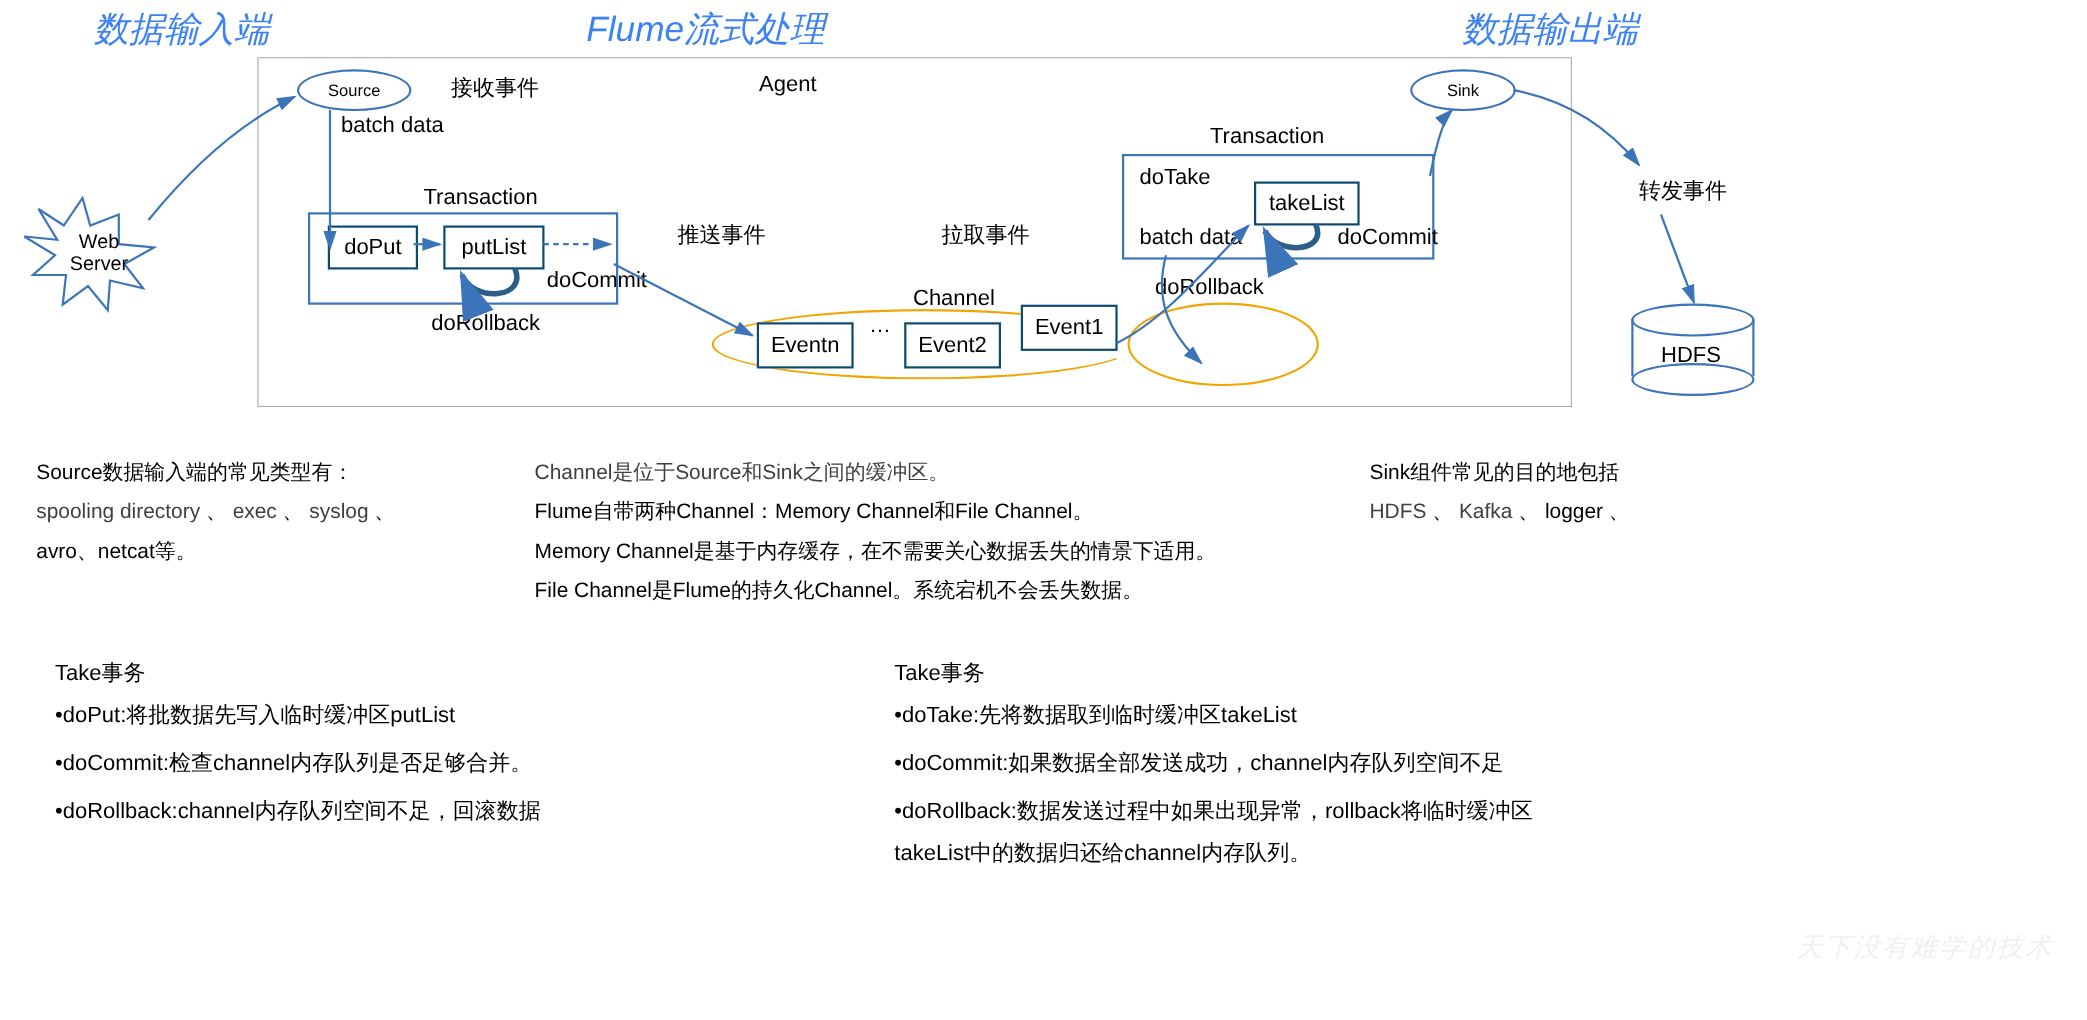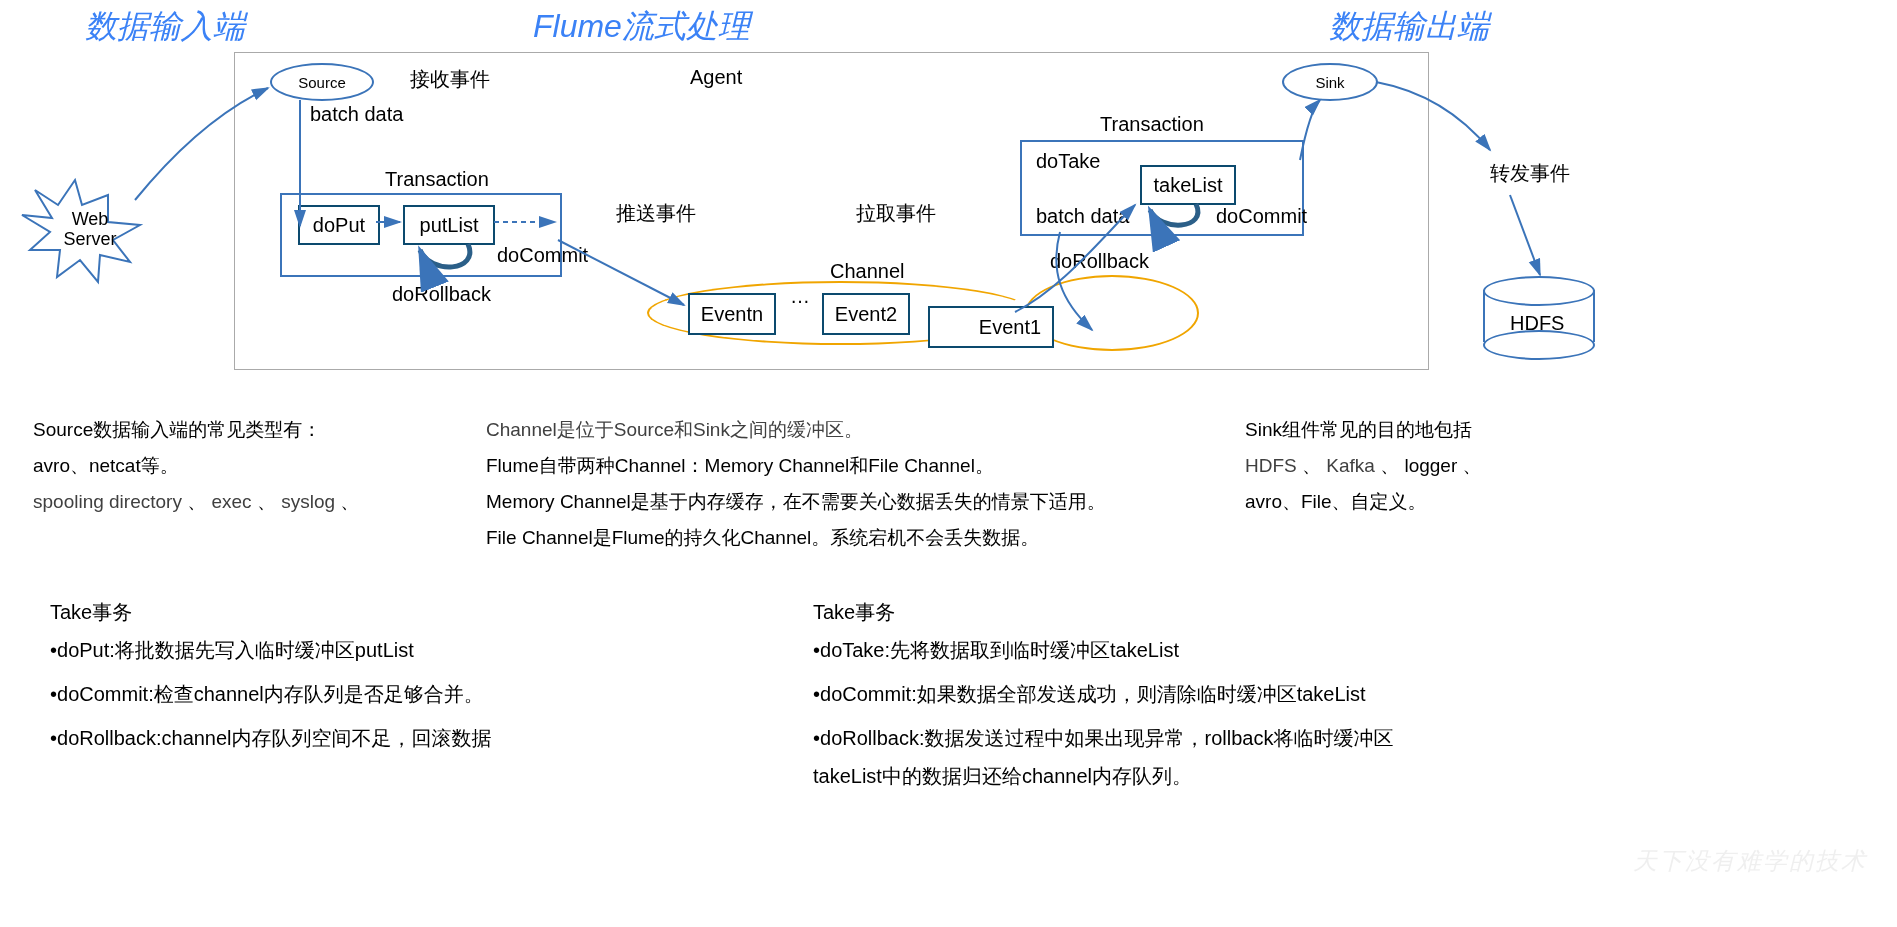--- a/index.html
+++ b/index.html
@@ -70,21 +70,21 @@
 
 <div class="lbl" style="left:616px; top:200px;">推送事件</div>
 <div class="lbl" style="left:856px; top:200px;">拉取事件</div>
 <div class="lbl" style="left:830px; top:260px;">Channel</div>
 
 <div class="channel-ring" style="left:647px; top:281px; width:383px; height:60px; border-right-color:transparent;"></div>
 <div class="channel-ring" style="left:1025px; top:275px; width:170px; height:72px;"></div>
 <div class="small-box" style="left:688px; top:293px; width:84px; height:38px;">Eventn</div>
 <div class="lbl" style="left:790px; top:285px;">…</div>
 <div class="small-box" style="left:822px; top:293px; width:84px; height:38px;">Event2</div>
-<div class="small-box" style="left:928px; top:306px; width:84px; height:38px;padding-left:38px;">Event1</div>
+<div class="small-box" style="left:928px; top:277px; width:84px; height:38px;">Event1</div>
 
 <div class="lbl" style="left:1100px; top:113px;">Transaction</div>
 <div class="txn-box" style="left:1020px; top:140px; width:280px; height:92px;"></div>
 <div class="small-box" style="left:1140px; top:165px; width:92px; height:36px;">takeList</div>
 <div class="lbl" style="left:1036px; top:150px;">doTake</div>
 <div class="lbl" style="left:1036px; top:205px;">batch data</div>
 <div class="lbl" style="left:1216px; top:205px;">doCommit</div>
 <div class="lbl" style="left:1050px; top:250px;">doRollback</div>
 
 <div class="ell" style="left:1282px; top:63px; width:92px; height:34px;">Sink</div>
@@ -128,56 +128,55 @@
 Server</span>
   </div>
 
 <div class="cyl-top" style="left:1483px; top:276px;"></div>
 <div class="cyl-body" style="left:1483px; top:290px;"></div>
 <div class="cyl-bot" style="left:1483px; top:330px;"></div>
 <div class="lbl" style="left:1510px; top:312px;">HDFS</div>
 
 <div class="desc" style="left:33px; top:412px; width:430px;">
   <div>Source数据输入端的常见类型有：</div>
-  <div>avro、netcat等。</div>
   <div>
     <span class="red">spooling directory</span>
     <span>、</span>
     <span class="red">exec</span>
     <span>、</span>
     <span class="red">syslog</span>
     <span>、</span>
   </div>
+  <div>avro、netcat等。</div>
 </div>
 
 <div class="desc" style="left:486px; top:412px; width:740px;">
   <div class="red">Channel是位于Source和Sink之间的缓冲区。</div>
   <div>Flume自带两种Channel：Memory Channel和File Channel。</div>
   <div>Memory Channel是基于内存缓存，在不需要关心数据丢失的情景下适用。</div>
   <div>File Channel是Flume的持久化Channel。系统宕机不会丢失数据。</div>
 </div>
 
 <div class="desc" style="left:1245px; top:412px; width:330px;">
   <div>Sink组件常见的目的地包括</div>
   <div>
     <span class="red">HDFS</span>
     <span>、</span>
     <span class="red">Kafka</span>
     <span>、  logger 、</span>
   </div>
-  <div>avro、File、自定义。</div>
 </div>
 
 <div class="section" style="left:50px; top:593px; width:520px;">
   <div>Take事务</div>
   <div>•doPut:将批数据先写入临时缓冲区putList</div>
   <div style="margin-top:6px">•doCommit:检查channel内存队列是否足够合并。</div>
   <div style="margin-top:6px">•doRollback:channel内存队列空间不足，回滚数据</div>
 </div>
 
 <div class="section" style="left:813px; top:593px; width:620px;">
   <div>Take事务</div>
   <div>•doTake:先将数据取到临时缓冲区takeList</div>
-  <div style="margin-top:6px">•doCommit:如果数据全部发送成功，则清除临时缓冲区takeList</div>
+  <div style="margin-top:6px">•doCommit:如果数据全部发送成功，channel内存队列空间不足</div>
   <div style="margin-top:6px">•doRollback:数据发送过程中如果出现异常，rollback将临时缓冲区takeList中的数据归还给channel内存队列。</div>
 </div>
 
 <div class="watermark">天下没有难学的技术</div>
 
 </body></html>

